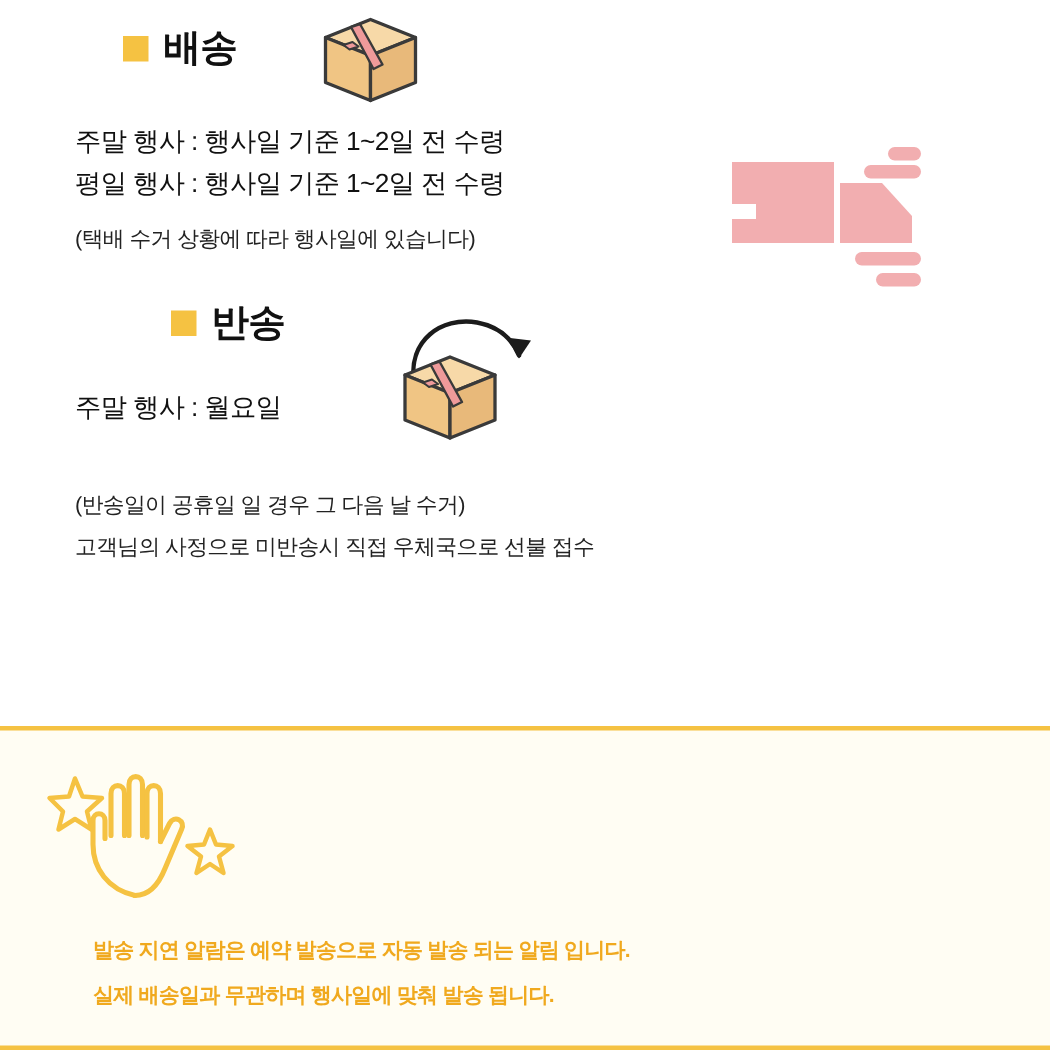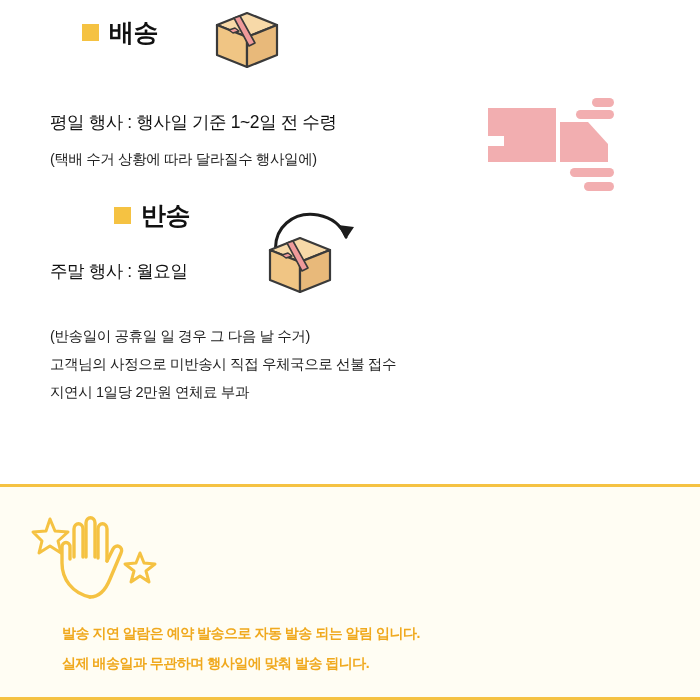--- a/index.html
+++ b/index.html
@@ -113,22 +113,23 @@
 
 <div class="page">
 
   <div class="top-section">
 
     <div class="heading h-ship">
       <span class="sq"></span>
       <span class="htxt">배송</span>
     </div>
 
+    <div class="line-major ship-l1">주말 행사 : 행사일 기준 1~2일 전 수령</div>
     <div class="line-major ship-l2">평일 행사 : 행사일 기준 1~2일 전 수령</div>
-    <div class="line-minor ship-note">(택배 수거 상황에 따라 달라질수 행사일에)</div>
+    <div class="line-minor ship-note">(택배 수거 상황에 따라 행사일에 있습니다)</div>
 
     <svg class="box-ship" width="80" height="70" viewBox="0 0 80 70">
       <polygon points="10,20 40,8 70,20 40,32" fill="#f7d9a8" stroke="#3a3a3a" stroke-width="2.2" stroke-linejoin="round"></polygon>
       <polygon points="10,20 40,32 40,62 10,50" fill="#f0c584" stroke="#3a3a3a" stroke-width="2.2" stroke-linejoin="round"></polygon>
       <polygon points="70,20 40,32 40,62 70,50" fill="#e8b97a" stroke="#3a3a3a" stroke-width="2.2" stroke-linejoin="round"></polygon>
       <polygon points="27,13 33,11 48,38 42,41" fill="#ef9a9a" stroke="#3a3a3a" stroke-width="1.6" stroke-linejoin="round"></polygon>
       <polygon points="22,25 28,23 32,26 26,28" fill="#ef9a9a" stroke="#3a3a3a" stroke-width="1.4" stroke-linejoin="round"></polygon>
     </svg>
 
     <svg class="truck" width="160" height="110" viewBox="0 0 160 110">
@@ -141,21 +142,20 @@
     </svg>
 
     <div class="heading h-return">
       <span class="sq"></span>
       <span class="htxt">반송</span>
     </div>
 
     <div class="line-major ret-l1">주말 행사 : 월요일</div>
     <div class="line-minor ret-n2">고객님의 사정으로 미반송시 직접 우체국으로 선불 접수</div>
     <div class="line-minor ret-n1">(반송일이 공휴일 일 경우 그 다음 날 수거)</div>
-    <div class="line-minor ret-n3">지연시 1일당 2만원 연체료 부과</div>
 
     <svg class="box-ret" width="120" height="100" viewBox="0 0 120 100">
       <path d="M18 50 C14 22 36 6 60 10 C76 13 84 22 88 32" fill="none" stroke="#1c1c1c" stroke-width="3" stroke-linecap="round"></path>
       <polygon points="88,34 80,20 96,22" fill="#1c1c1c"></polygon>
       <polygon points="12,45 42,33 72,45 42,57" fill="#f7d9a8" stroke="#3a3a3a" stroke-width="2.2" stroke-linejoin="round"></polygon>
       <polygon points="12,45 42,57 42,87 12,75" fill="#f0c584" stroke="#3a3a3a" stroke-width="2.2" stroke-linejoin="round"></polygon>
       <polygon points="72,45 42,57 42,87 72,75" fill="#e8b97a" stroke="#3a3a3a" stroke-width="2.2" stroke-linejoin="round"></polygon>
       <polygon points="29,38 35,36 50,63 44,66" fill="#ef9a9a" stroke="#3a3a3a" stroke-width="1.6" stroke-linejoin="round"></polygon>
       <polygon points="24,50 30,48 34,51 28,53" fill="#ef9a9a" stroke="#3a3a3a" stroke-width="1.4" stroke-linejoin="round"></polygon>
     </svg>

